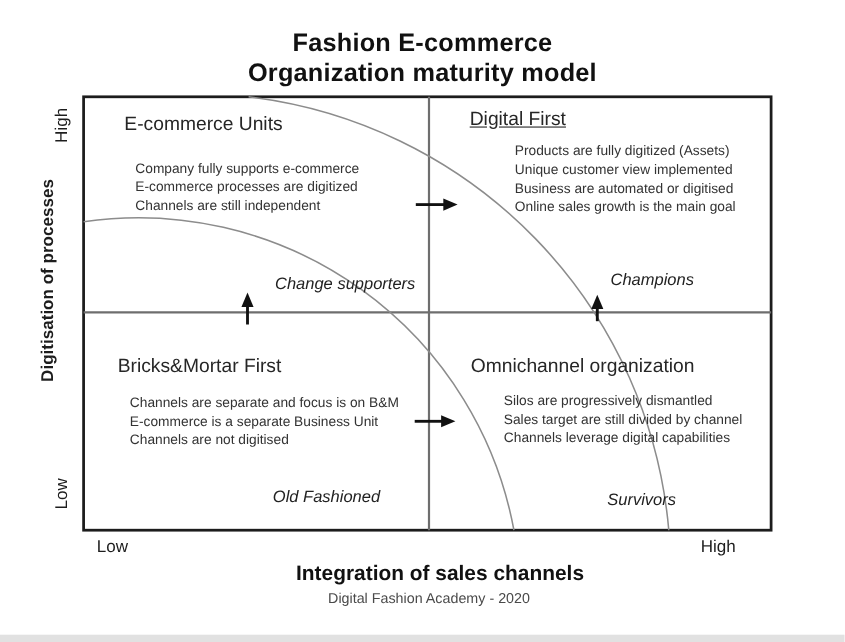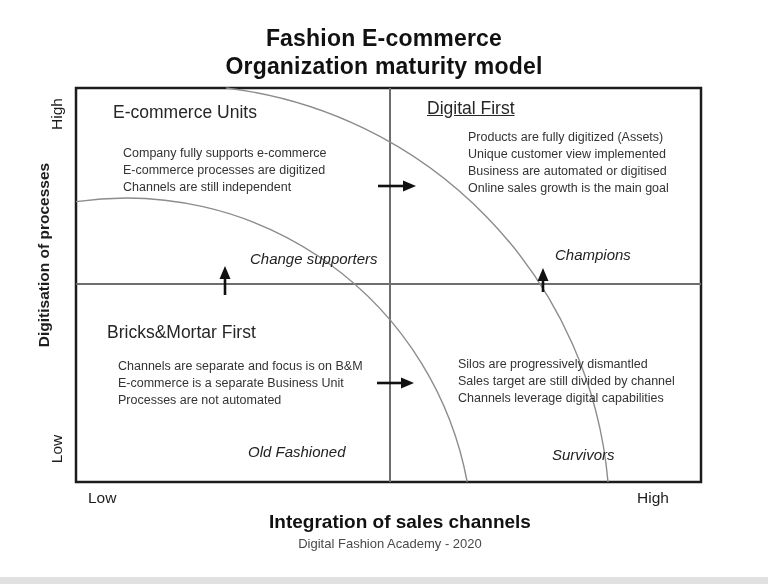--- a/index.html
+++ b/index.html
@@ -96,23 +96,24 @@
     <div>Products are fully digitized (Assets)</div>
     <div>Unique customer view implemented</div>
     <div>Business are automated or digitised</div>
     <div>Online sales growth is the main goal</div>
   </div>
 
   <div class="abs q-heading" style="left:107px;top:322px;">Bricks&amp;Mortar First</div>
   <div class="abs q-desc" style="left:118px;top:358px;">
     <div>Channels are separate and focus is on B&amp;M</div>
     <div>E-commerce is a separate Business Unit</div>
-    <div>Processes are not automated</div>
+    <div>Channels are not digitised</div>
   </div>
 
+  <div class="abs q-heading" style="left:428px;top:322px;">Omnichannel organization</div>
   <div class="abs q-desc" style="left:458px;top:356px;">
     <div>Silos are progressively dismantled</div>
     <div>Sales target are still divided by channel</div>
     <div>Channels leverage digital capabilities</div>
   </div>
 
   <div class="abs zone-label" style="left:250px;top:250px;">Change supporters</div>
   <div class="abs zone-label" style="left:555px;top:246px;text-align:center;">Champions</div>
   <div class="abs zone-label" style="left:248px;top:443px;">Old Fashioned</div>
   <div class="abs zone-label" style="left:552px;top:446px;">Survivors</div>

